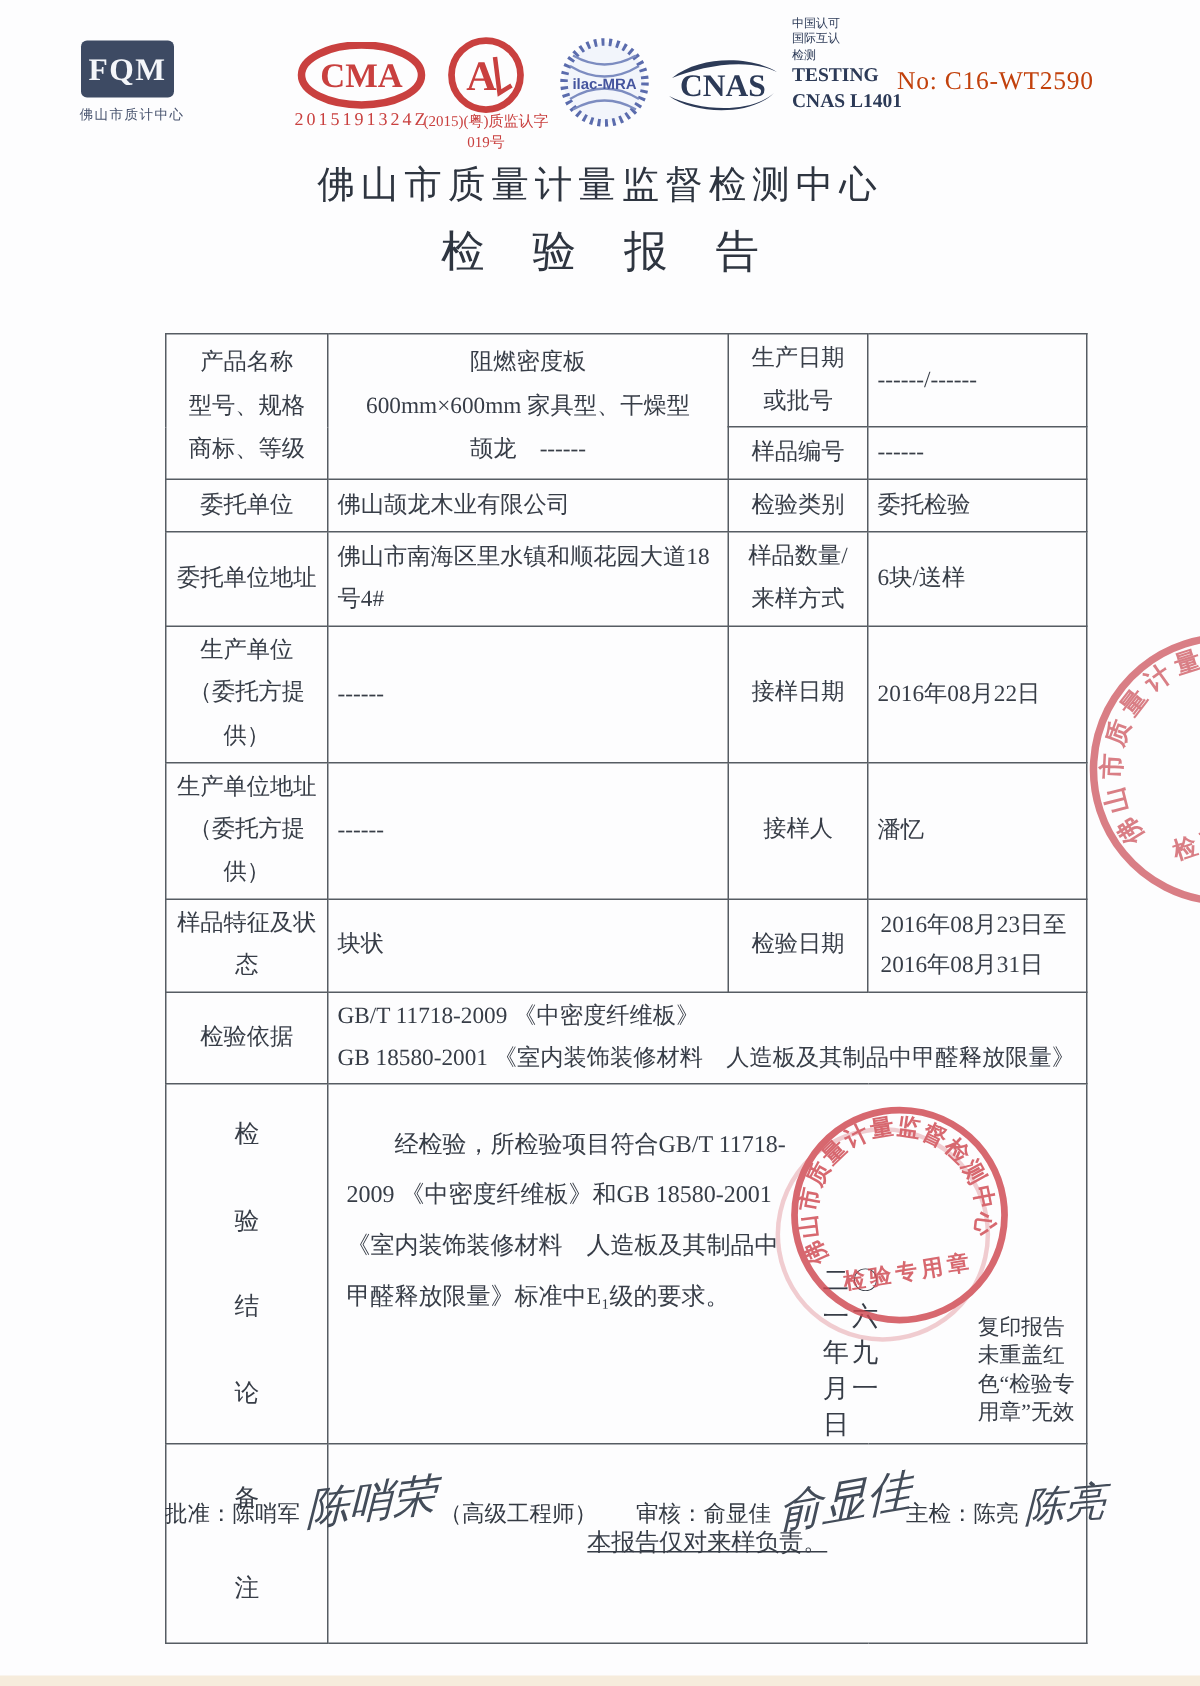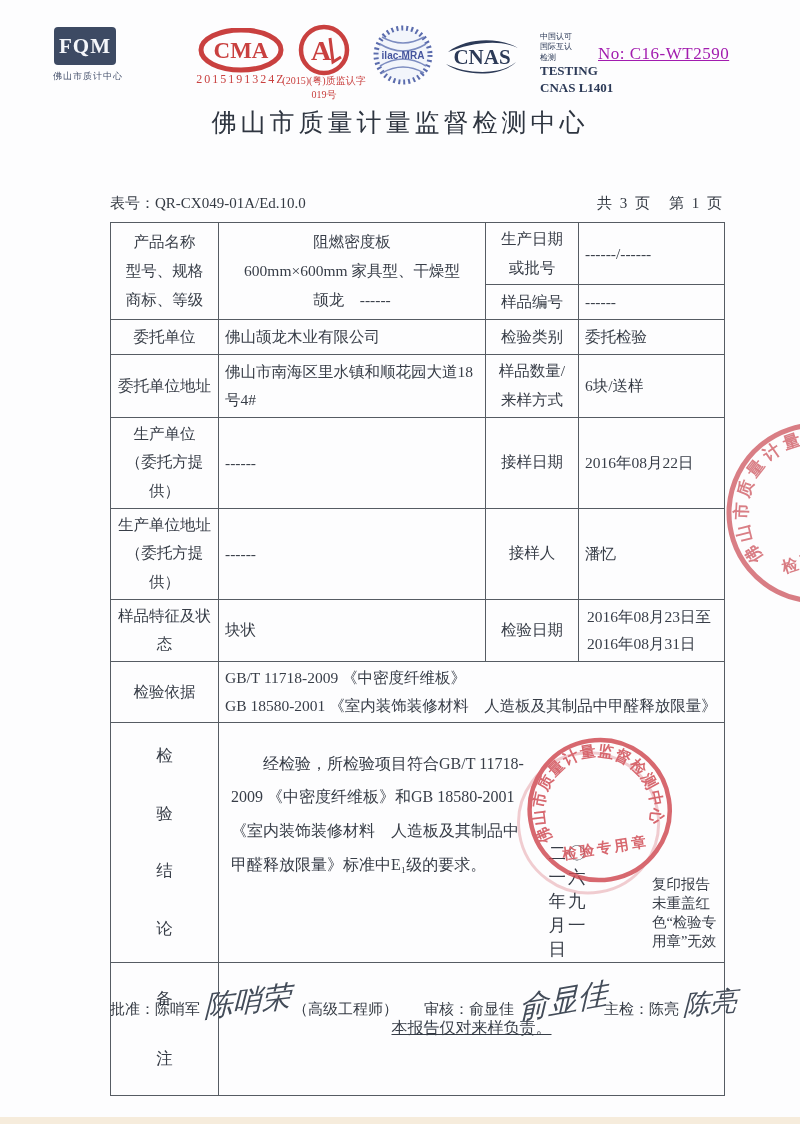--- a/index.html
+++ b/index.html
@@ -16,24 +16,24 @@
   
   .fqm-box{position:absolute;left:54px;top:27px;width:62px;height:38px;background:#3d4a63;
     border-radius:4px;color:#f4f6fa;font-weight:bold;font-size:21px;display:flex;
     align-items:center;justify-content:center;letter-spacing:1px;}
   .fqm-caption{position:absolute;left:38px;top:70px;width:100px;text-align:center;
     font-size:9px;color:#44506b;letter-spacing:1px;}
   .cma-num{position:absolute;left:196px;top:72px;width:90px;text-align:center;
     font-size:12px;color:#c9403f;letter-spacing:2px;}
   .cal-num{position:absolute;left:276px;top:74px;width:96px;text-align:center;
     font-size:10px;color:#c9403f;}
-  .cnas-text{position:absolute;left:528px;top:32px;font-size:8px;line-height:1.3;
-    color:#2c3a57;margin-left:12px;}
+  .cnas-text{position:absolute;left:528px;top:11px;font-size:8px;line-height:1.3;
+    color:#2c3a57;}
   .cnas-text .b{font-weight:bold;font-size:13px;}
-  .report-no{position:absolute;left:598px;top:44px;font-size:17px;letter-spacing:.5px;color:#a21caf;text-decoration:underline;}
+  .report-no{position:absolute;left:598px;top:44px;font-size:17px;letter-spacing:.5px;color:#c2410c;}
 
   
   .org-title{position:absolute;left:0;top:106px;width:800px;text-align:center;
     font-size:25px;letter-spacing:4px;color:#2e3540;}
   .report-title{position:absolute;left:0;top:148px;width:800px;text-align:center;
     font-size:29px;letter-spacing:32px;text-indent:32px;color:#2e3540;}
 
   
   .meta-row{position:absolute;left:110px;top:194px;width:614px;display:flex;
     justify-content:space-between;font-size:15px;color:#333942;}
@@ -107,25 +107,22 @@
     <div class="ws">中国认可
 国际互认
 检测</div>
     <div class="ws b">TESTING
 CNAS L1401</div>
   </div>
 
   <div class="report-no">No: C16-WT2590</div>
 
   <div class="org-title">佛山市质量计量监督检测中心</div>
-
-  <div class="meta-row">
-    <span>表号：QR-CX049-01A/Ed.10.0</span>
-    <span class="pages">共 3 页　第 1 页</span>
-  </div>
+  <div class="report-title">检验报告</div>
+
 
   <table class="report">
     <colgroup>
         <col style="width:108px">
         <col style="width:267px">
         <col style="width:93px">
         <col style="width:146px">
       </colgroup>
     <tbody>
         <tr style="height:51px">

